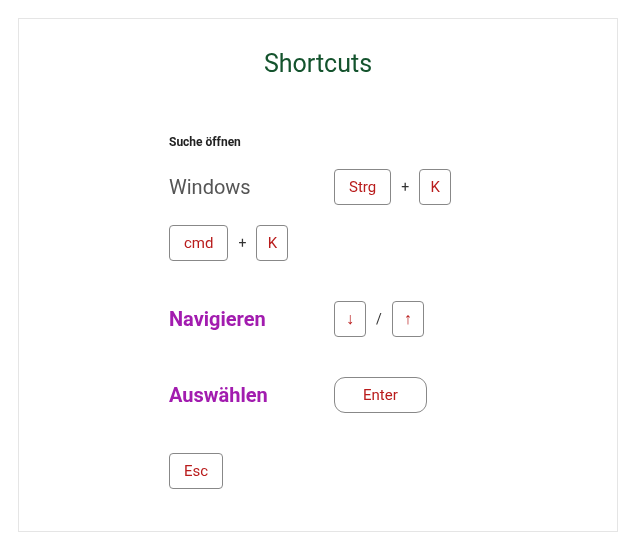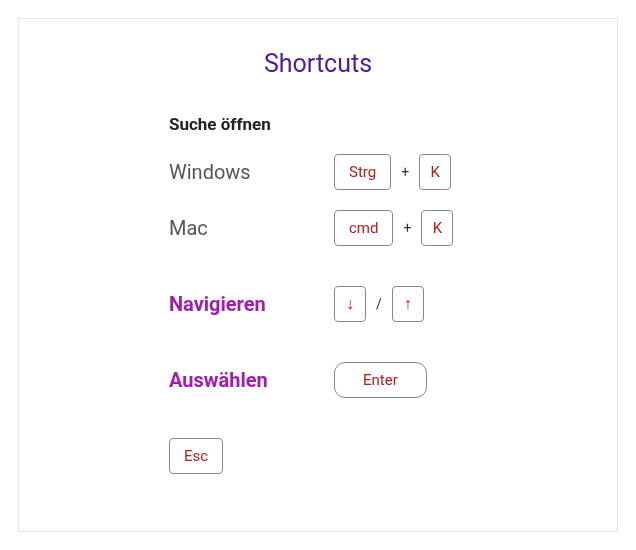--- a/index.html
+++ b/index.html
@@ -16,28 +16,28 @@
     }
     .card {
       border: 1px solid #e5e5e5;
       padding: 30px 40px 40px;
       height: 100%;
     }
     .title {
       font-size: 25px;
       font-weight: 400;
       text-align: center;
-      color: #4c1d95;
-      margin-bottom: 36px;
+      color: #14532d;
+      margin-bottom: 57px;
     }
     .content {
       padding-left: 110px;
     }
     .section-header {
-      font-size: 17px;
+      font-size: 12px;
       font-weight: 700;
       color: #222;
       margin-bottom: 20px;
     }
     .row {
       display: flex;
       align-items: center;
       margin-bottom: 20px;
     }
     .row-tall {
@@ -97,21 +97,20 @@
     <div class="row">
       <div class="label-col">Windows</div>
       <div class="keys-col">
         <span class="key">Strg</span>
         <span class="sep">+</span>
         <span class="key key-narrow">K</span>
       </div>
     </div>
 
     <div class="row row-tall">
-      <div class="label-col">Mac</div>
       <div class="keys-col">
         <span class="key">cmd</span>
         <span class="sep">+</span>
         <span class="key key-narrow">K</span>
       </div>
     </div>
 
     <div class="row row-tall">
       <div class="label-col bold">Navigieren</div>
       <div class="keys-col">

